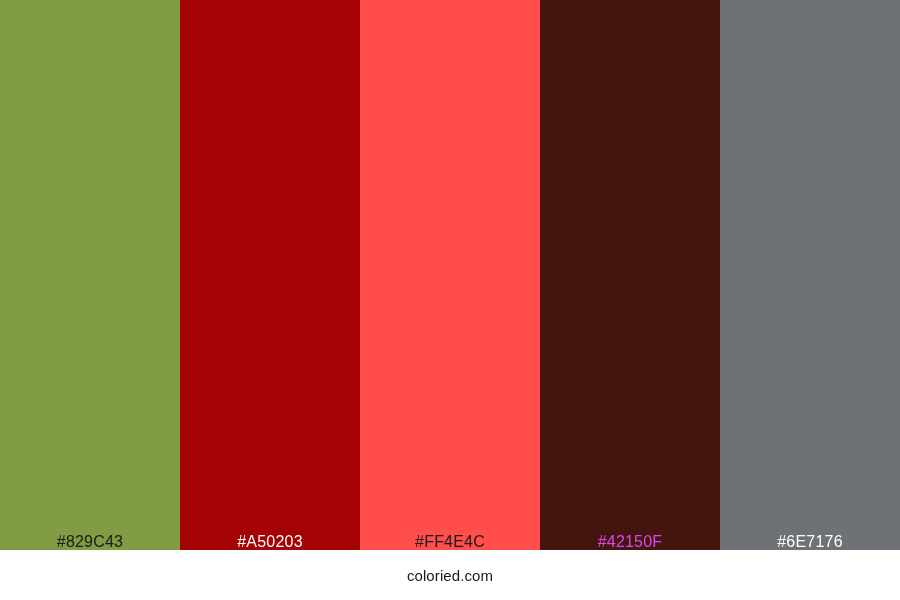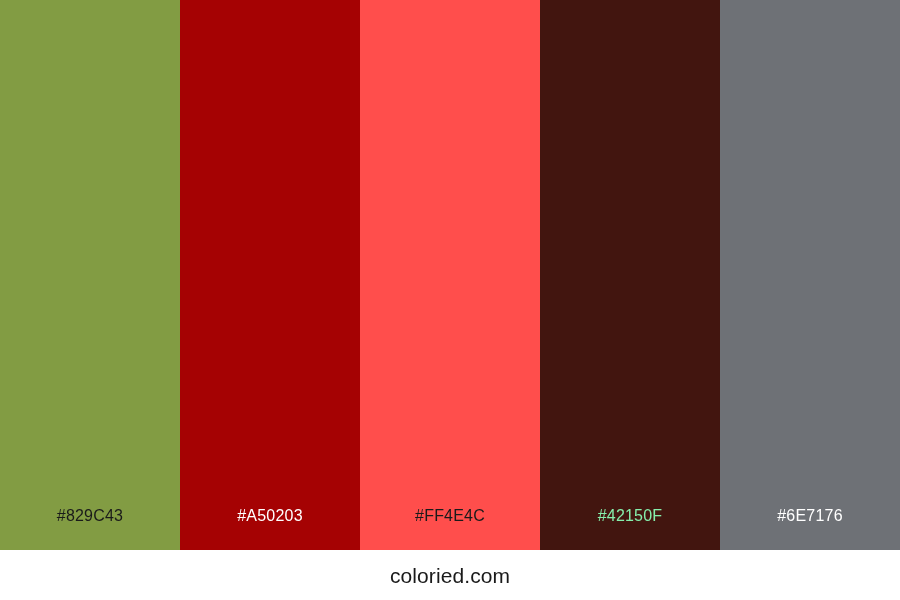--- a/index.html
+++ b/index.html
@@ -33,34 +33,34 @@
     display: flex;
     align-items: flex-end;
     justify-content: center;
   }
   .swatch-label {
     display: block;
     width: 100%;
     text-align: center;
     font-size: 16px;
     letter-spacing: 0.2px;
-    padding-bottom: 26px;
+    padding-bottom: 0;
     line-height: 1;
     user-select: none;
   }
   .footer-bar {
     flex: 1 1 auto;
     width: 900px;
     background: #ffffff;
     display: flex;
     align-items: center;
     justify-content: center;
   }
   .footer-text {
-    font-size: 21px;
+    font-size: 15px;
     color: #1a1a1a;
     letter-spacing: 0.1px;
     line-height: 1;
   }
 </style>
 </head>
 <body style="background-color: rgb(255, 255, 255);">
 
 <div class="palette-page">
 
@@ -72,21 +72,21 @@
 
     <div class="swatch" style="background-color: rgb(165, 2, 3); justify-content: flex-end;">
       <span class="swatch-label" style="color: rgb(255, 255, 255);">#A50203</span>
     </div>
 
     <div class="swatch" style="background-color: rgb(255, 78, 76);">
       <span class="swatch-label" style="color: rgb(26, 26, 26);">#FF4E4C</span>
     </div>
 
     <div class="swatch" style="background-color: rgb(66, 21, 15);">
-      <span class="swatch-label" style="color: #86efac;">#42150F</span>
+      <span class="swatch-label" style="color: #d946ef;">#42150F</span>
     </div>
 
     <div class="swatch" style="background-color: rgb(110, 113, 118); align-items: flex-end;">
       <span class="swatch-label" style="color: rgb(255, 255, 255);">#6E7176</span>
     </div>
 
   </div>
 
   <div class="footer-bar">
     <span class="footer-text">coloried.com</span>

